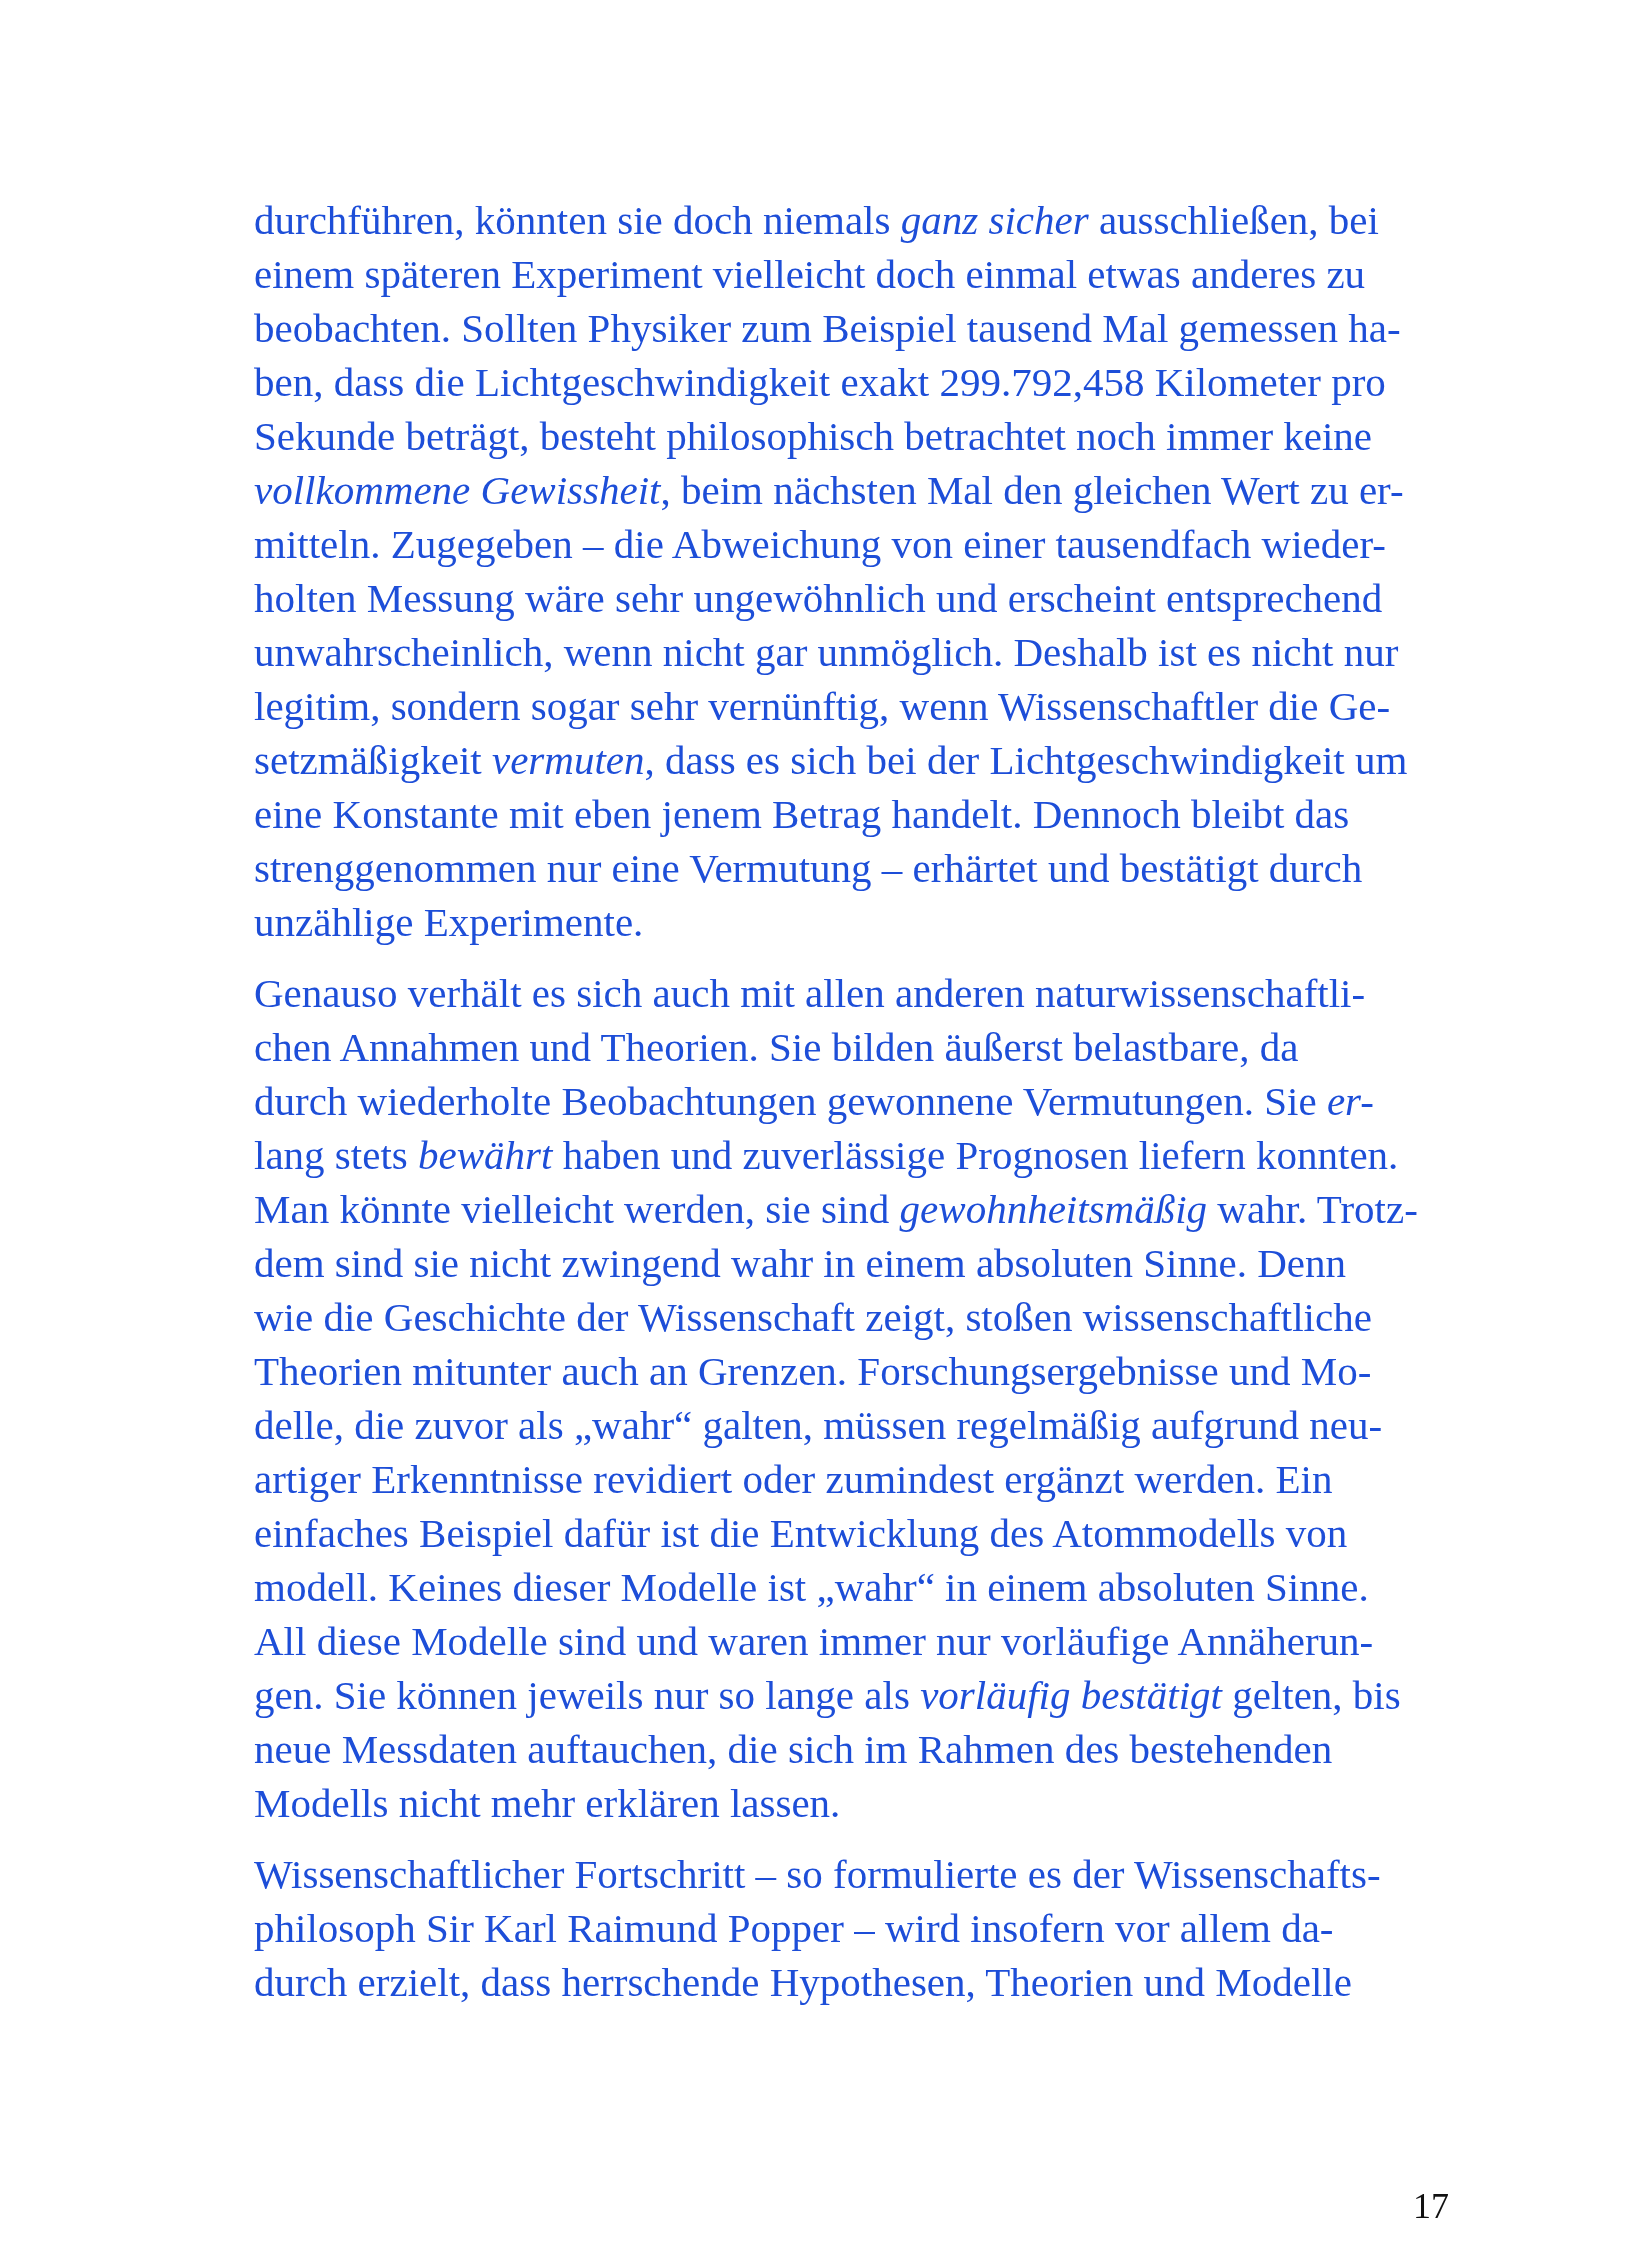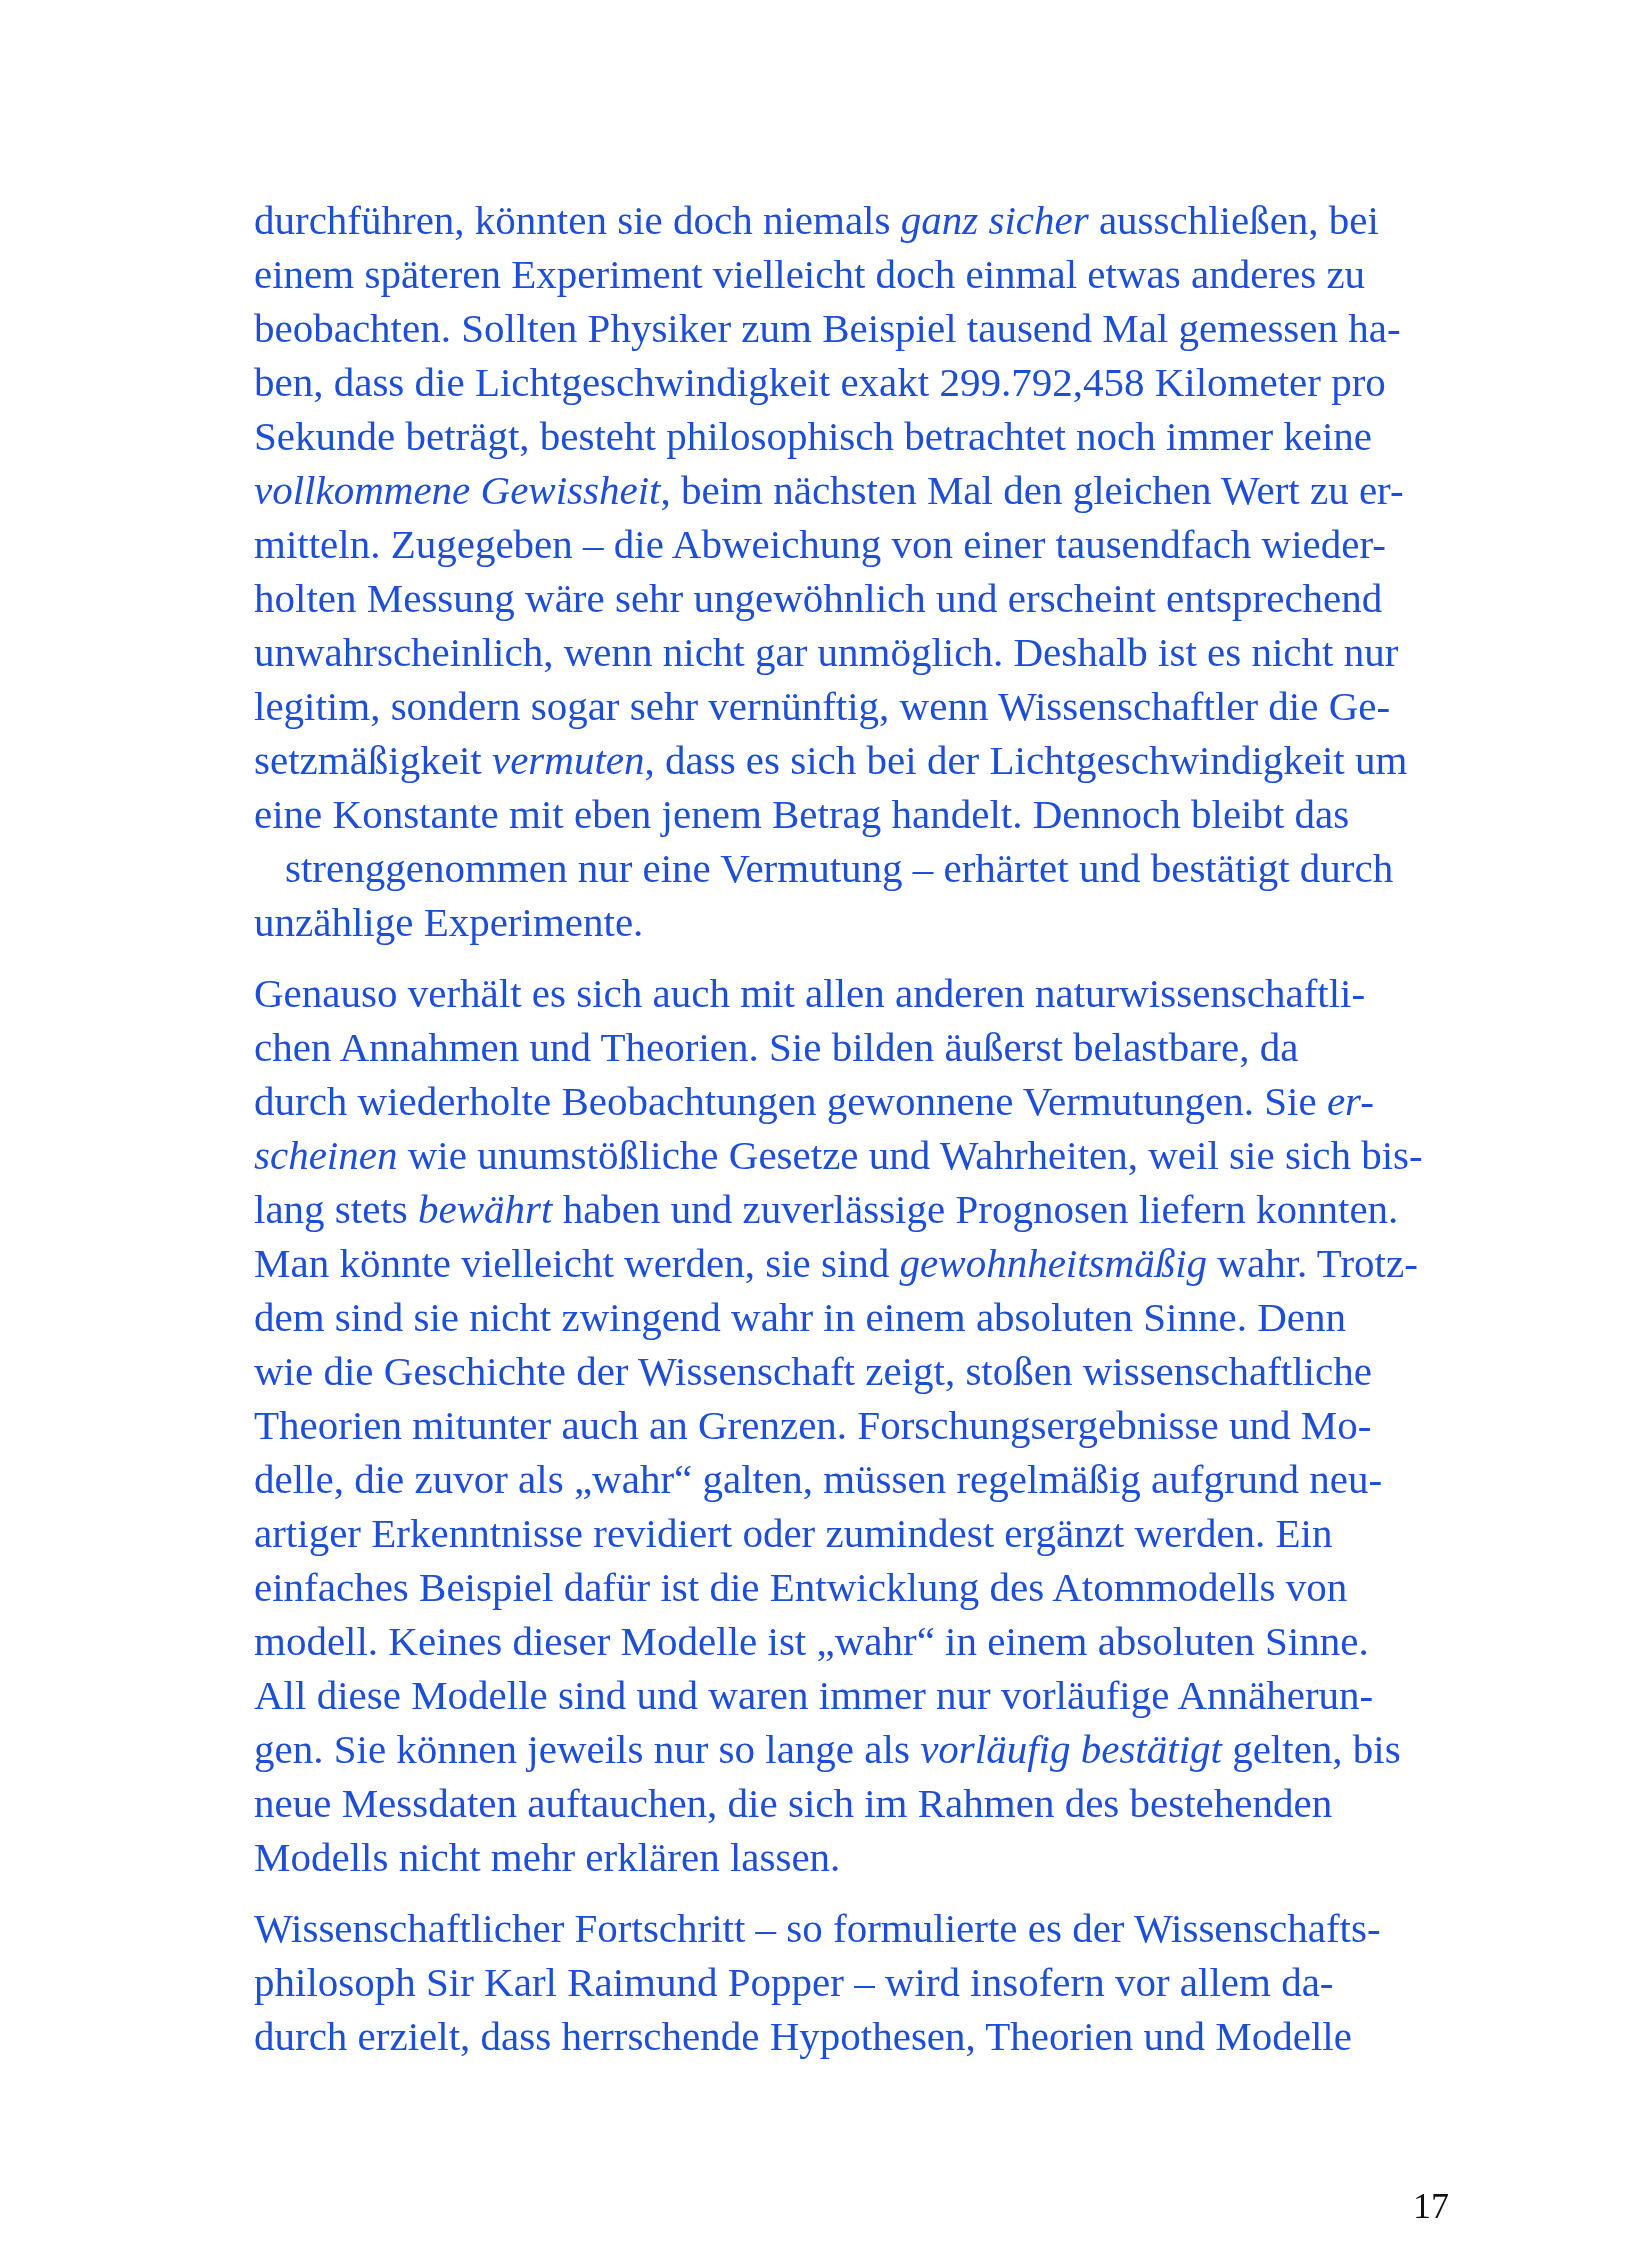--- a/index.html
+++ b/index.html
@@ -35,28 +35,27 @@
         <div class="line" style="word-spacing: 0px; text-align: left; text-align-last: left;"><span>beobachten. Sollten Physiker zum Beispiel tausend Mal gemessen ha-</span></div>
         <div class="line" style="word-spacing: 0px; text-align: left; text-align-last: left;"><span>ben, dass die Lichtgeschwindigkeit exakt 299.792,458 Kilometer pro</span></div>
         <div class="line" style="word-spacing: 0px; text-align: left; text-align-last: left;"><span>Sekunde beträgt, besteht philosophisch betrachtet noch immer keine</span></div>
         <div class="line" style="word-spacing: 0px; text-align: left; text-align-last: left;"><em>vollkommene Gewissheit</em><span>, beim nächsten Mal den gleichen Wert zu er-</span></div>
         <div class="line" style="word-spacing: 0px; text-align: left; text-align-last: left;"><span>mitteln. Zugegeben – die Abweichung von einer tausendfach wieder-</span></div>
         <div class="line" style="word-spacing: 0px; text-align: left; text-align-last: left;"><span>holten Messung wäre sehr ungewöhnlich und erscheint entsprechend</span></div>
         <div class="line" style="word-spacing: 0px; text-align: left; text-align-last: left;"><span>unwahrscheinlich, wenn nicht gar unmöglich. Deshalb ist es nicht nur</span></div>
         <div class="line" style="word-spacing: 0px; text-align: left; text-align-last: left;"><span>legitim, sondern sogar sehr vernünftig, wenn Wissenschaftler die Ge-</span></div>
         <div class="line" style="word-spacing: 0px; text-align: left; text-align-last: left;"><span>setzmäßigkeit </span><em>vermuten</em><span>, dass es sich bei der Lichtgeschwindigkeit um</span></div>
         <div class="line" style="word-spacing: 0px; text-align: left; text-align-last: left;"><span>eine Konstante mit eben jenem Betrag handelt. Dennoch bleibt das</span></div>
-        <div class="line" style="word-spacing: 0px; text-align: left; text-align-last: left; margin-left: 31px;"><span>strenggenommen nur eine Vermutung – erhärtet und bestätigt durch</span></div>
+        <div class="line" style="word-spacing: 0px; text-align: left; text-align-last: left;"><span>strenggenommen nur eine Vermutung – erhärtet und bestätigt durch</span></div>
         <div class="line last"><span>unzählige Experimente.</span></div>
       </div>
       <div class="para">
         <div class="line" style="word-spacing: 0px; text-align: left; text-align-last: left;"><span>Genauso verhält es sich auch mit allen anderen naturwissenschaftli-</span></div>
         <div class="line" style="word-spacing: 0px; text-align: left; text-align-last: left;"><span>chen Annahmen und Theorien. Sie bilden äußerst belastbare, da</span></div>
         <div class="line" style="word-spacing: 0px; text-align: left; text-align-last: left;"><span>durch wiederholte Beobachtungen gewonnene Vermutungen. Sie </span><em>er-</em></div>
-        <div class="line" style="word-spacing: 0px; text-align: left; text-align-last: left;"><em>scheinen</em><span> wie unumstößliche Gesetze und Wahrheiten, weil sie sich bis-</span></div>
         <div class="line" style="word-spacing: 0px; text-align: left; text-align-last: left;"><span>lang stets </span><em>bewährt</em><span> haben und zuverlässige Prognosen liefern konnten.</span></div>
         <div class="line" style="word-spacing: 0px; text-align: left; text-align-last: left;"><span>Man könnte vielleicht werden, sie sind </span><em>gewohnheitsmäßig</em><span> wahr. Trotz-</span></div>
         <div class="line" style="word-spacing: 0px; text-align: left; text-align-last: left;"><span>dem sind sie nicht zwingend wahr in einem absoluten Sinne. Denn</span></div>
         <div class="line" style="word-spacing: 0px; text-align: left; text-align-last: left;"><span>wie die Geschichte der Wissenschaft zeigt, stoßen wissenschaftliche</span></div>
         <div class="line" style="word-spacing: 0px; text-align: left; text-align-last: left;"><span>Theorien mitunter auch an Grenzen. Forschungsergebnisse und Mo-</span></div>
         <div class="line" style="word-spacing: 0px; text-align: left; text-align-last: left;"><span>delle, die zuvor als „wahr“ galten, müssen regelmäßig aufgrund neu-</span></div>
         <div class="line" style="word-spacing: 0px; text-align: left; text-align-last: left;"><span>artiger Erkenntnisse revidiert oder zumindest ergänzt werden. Ein</span></div>
         <div class="line" style="word-spacing: 0px; text-align: left; text-align-last: left;"><span>einfaches Beispiel dafür ist die Entwicklung des Atommodells von</span></div>
         <div class="line" style="word-spacing: 0px; text-align: left; text-align-last: left;"><span>modell. Keines dieser Modelle ist „wahr“ in einem absoluten Sinne.</span></div>
         <div class="line" style="word-spacing: 0px; text-align: left; text-align-last: left;"><span>All diese Modelle sind und waren immer nur vorläufige Annäherun-</span></div>

